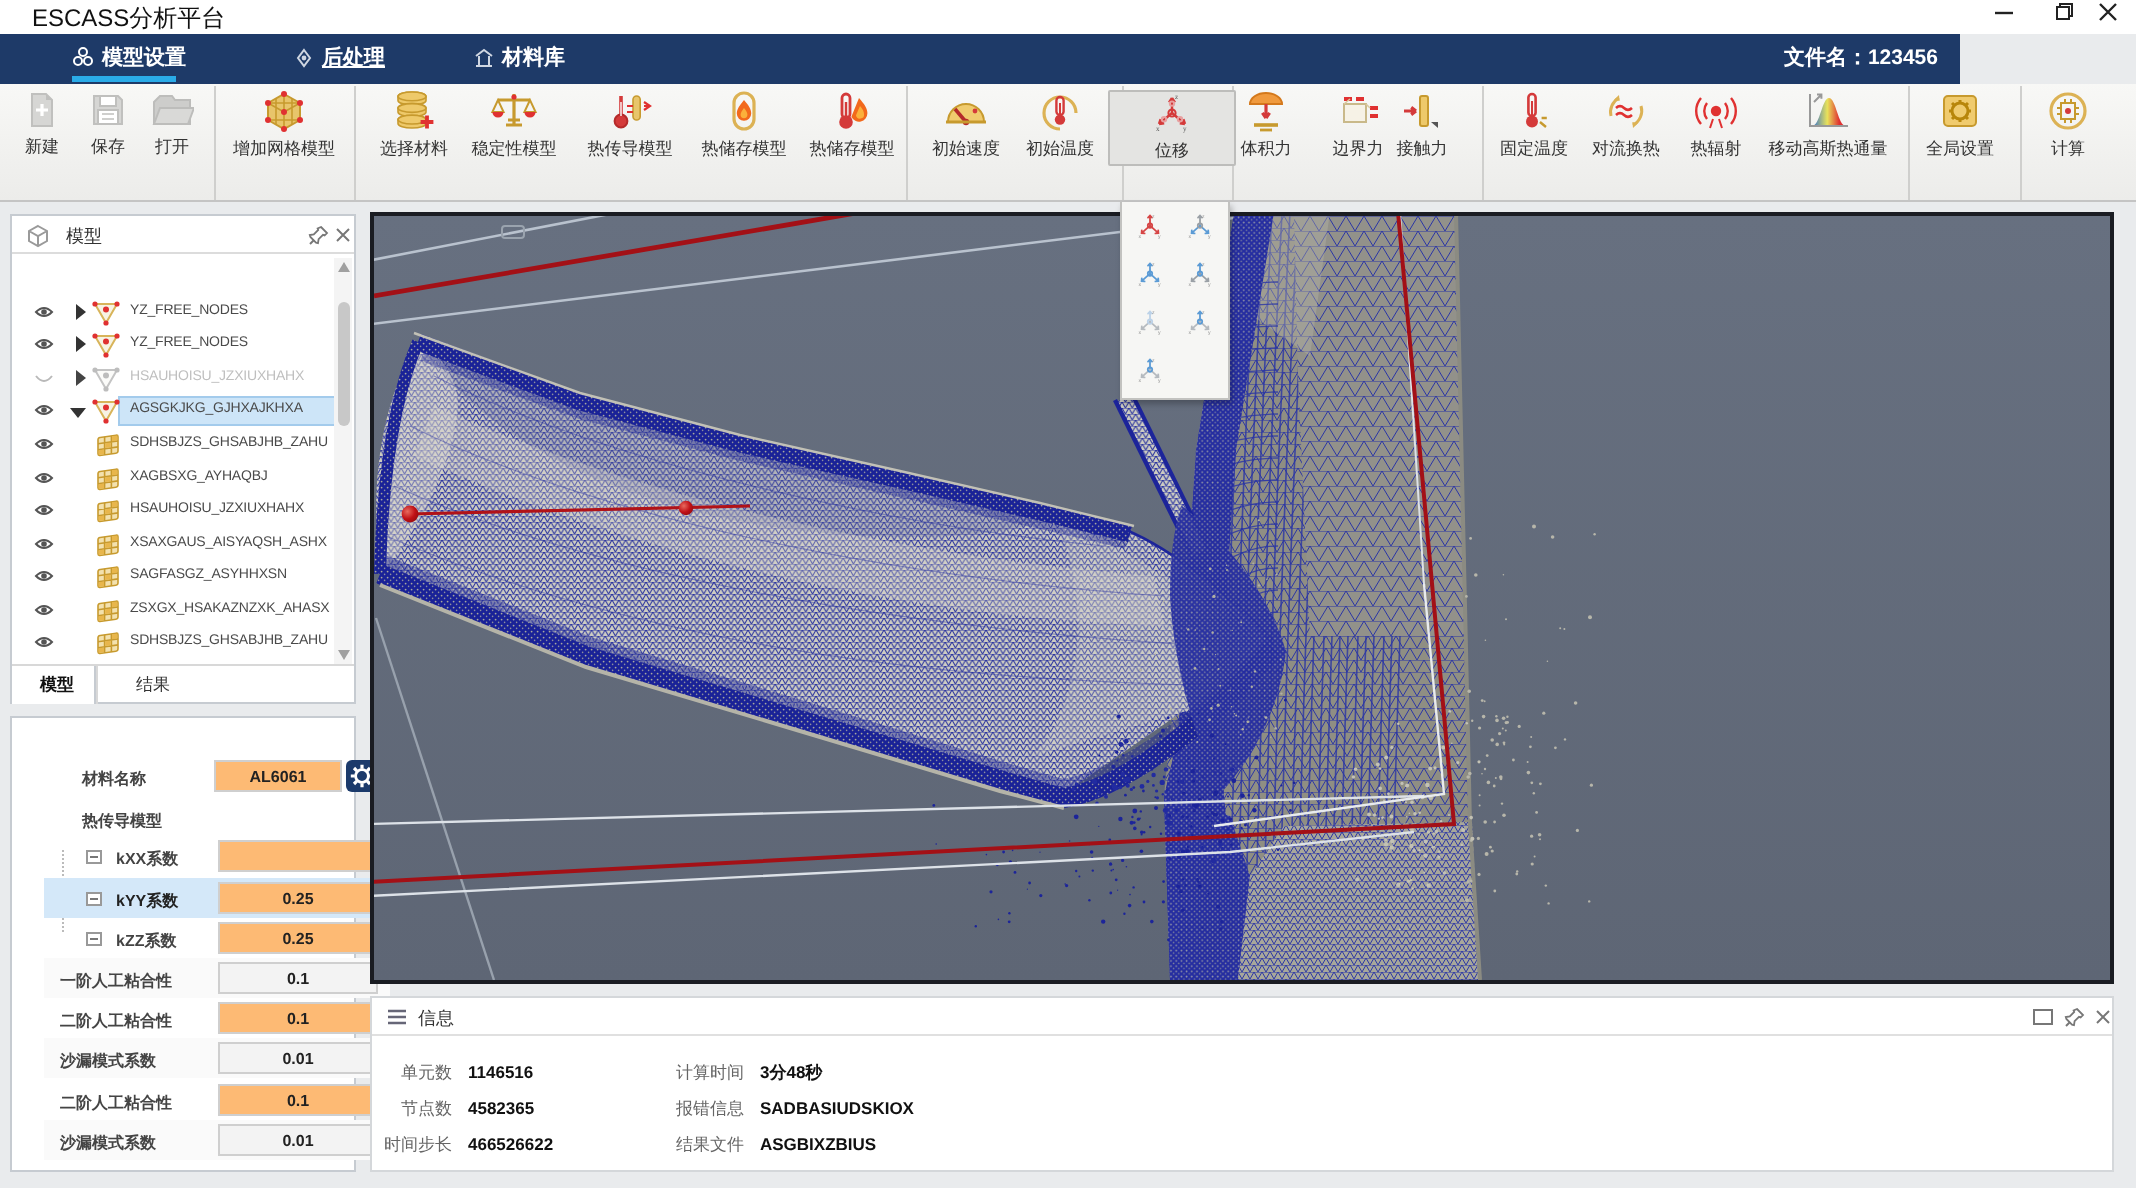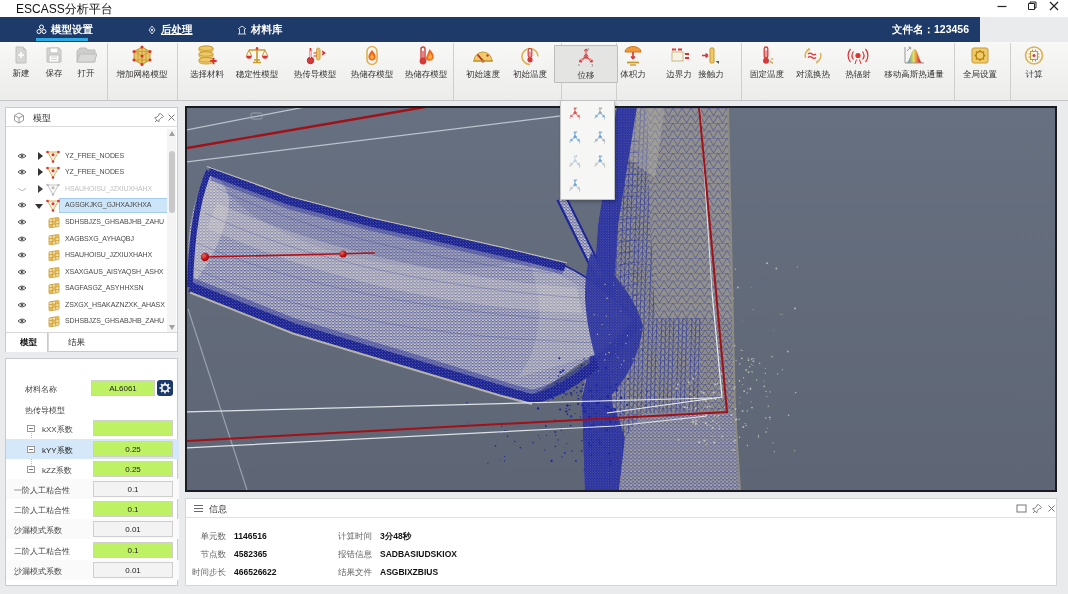--- a/index.html
+++ b/index.html
@@ -24,22 +24,22 @@
 .dd{position:absolute;width:14px;height:14px;}
 #treepanel{position:absolute;left:5px;top:107px;width:173px;height:245px;background:#fff;border:1px solid #c6cbd1;}
 #treepanel .hdr{position:absolute;left:0;top:0;right:0;height:19px;border-bottom:1px solid #dcdcdc;}
 .hdr .ttl{position:absolute;left:27px;top:4px;font-size:9px;color:#333;}
 .trow{position:absolute;left:0;height:16px;width:164px;font-size:7px;color:#4a4a4a;white-space:nowrap;letter-spacing:-0.1px;}
 .trow .nm{position:absolute;top:4px;}
 .trow svg{position:absolute;}
 #treetabs{position:absolute;left:0;bottom:0;width:171px;height:19px;background:#fff;border-top:1px solid #d8d8d8;font-size:8.5px;color:#333;}
 #proppanel{position:absolute;left:5px;top:358px;width:173px;height:228px;background:#fff;border:1px solid #c6cbd1;font-size:8px;color:#444;}
 #proppanel .hdr{position:absolute;left:0;top:0;right:0;height:19px;border-bottom:1px solid #dcdcdc;}
-.prow{position:absolute;left:0;width:173px;height:20px;}
-.pin{position:absolute;left:87px;top:2px;width:80px;height:16px;border:1px solid #cfcfcf;background:#bef264;text-align:center;line-height:15px;font-size:8px;color:#222;}
+.prow{position:absolute;left:16px;width:173px;height:20px;font-weight:bold;}
+.pin{position:absolute;left:87px;top:2px;width:80px;height:16px;border:1px solid #cfcfcf;background:#fdba74;text-align:center;line-height:15px;font-size:8px;color:#222;}
 .ping{background:#f3f3f3;}
 .plab{position:absolute;top:6px;}
 #viewport{position:absolute;left:185px;top:106px;width:872px;height:386px;background:#16181d;border:2px solid #1a1c22;}
 #infopanel{position:absolute;left:185px;top:498px;width:872px;height:88px;background:#fff;border:1px solid #d4d7da;}
 #infopanel .ihdr{position:absolute;left:0;top:0;right:0;height:19px;border-bottom:1px solid #e0e0e0;font-size:9px;color:#333;}
 .irow{position:absolute;font-size:8.5px;height:14px;white-space:nowrap;}
 .ilab{display:inline-block;text-align:right;color:#666;}
 .ival{color:#111;font-weight:bold;margin-left:8px;}
 </style></head>
 <body>

